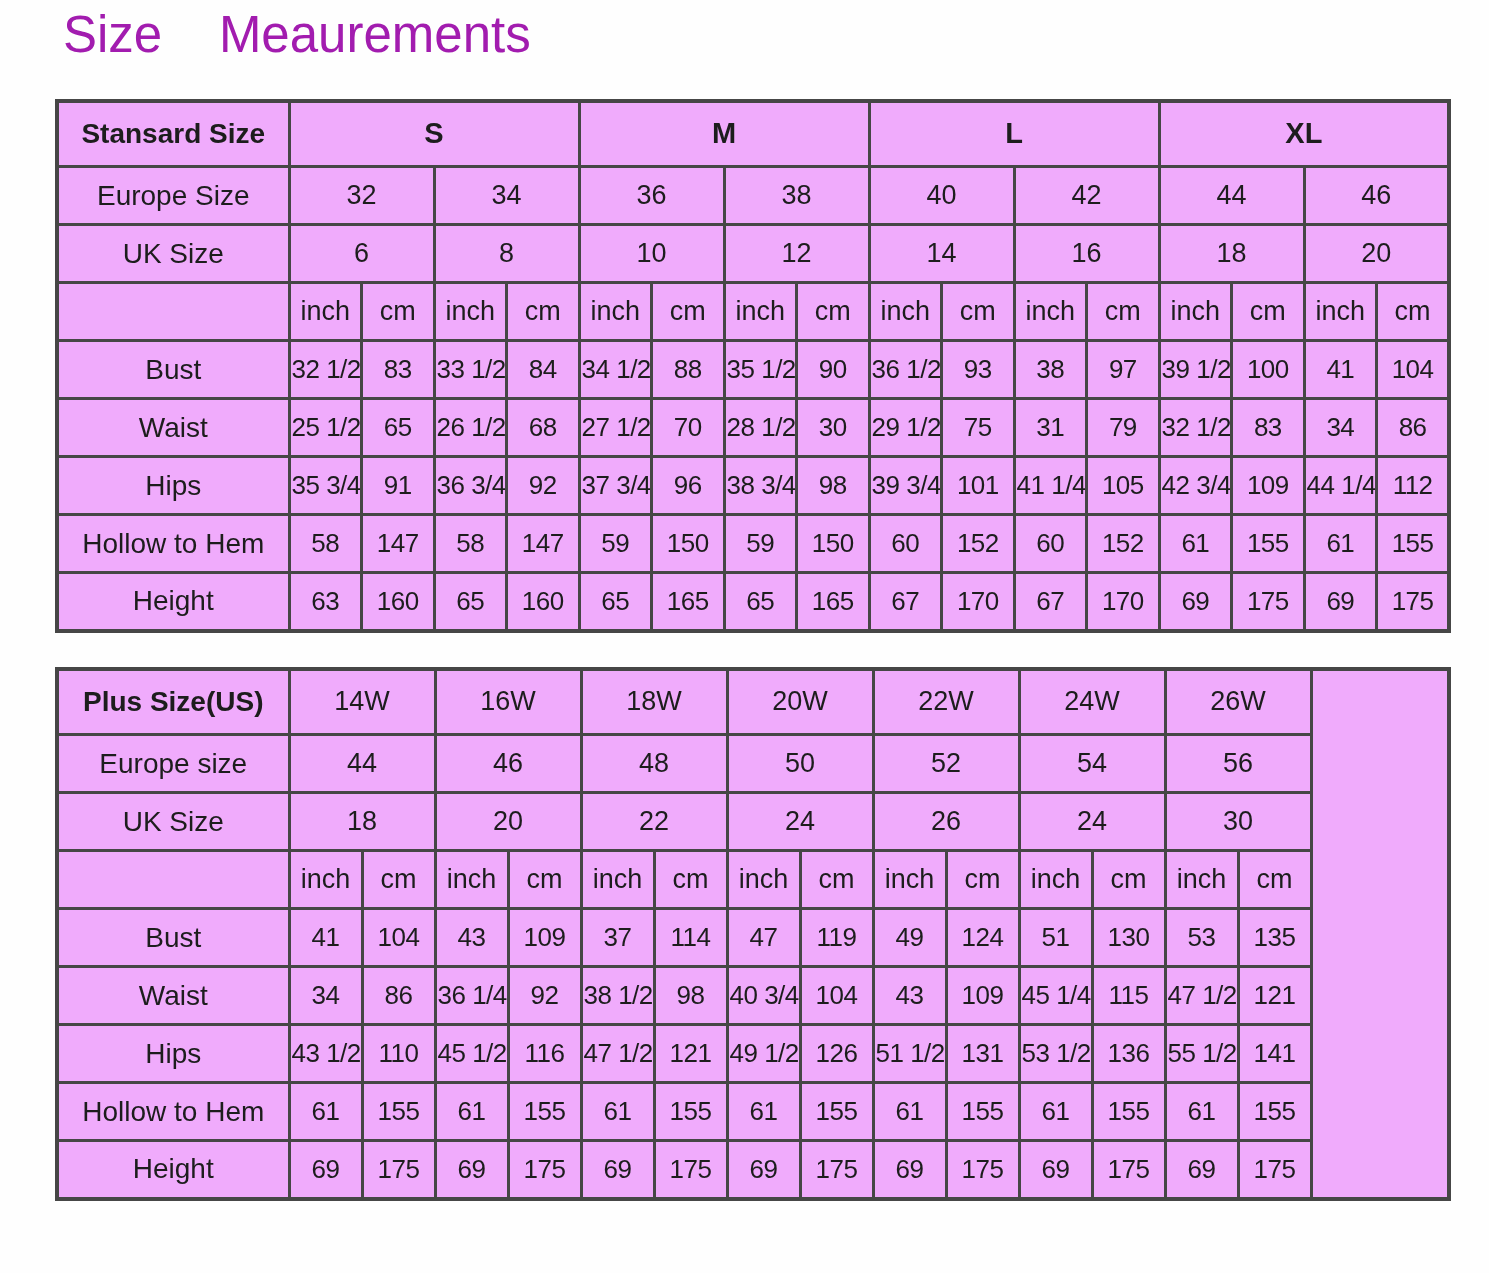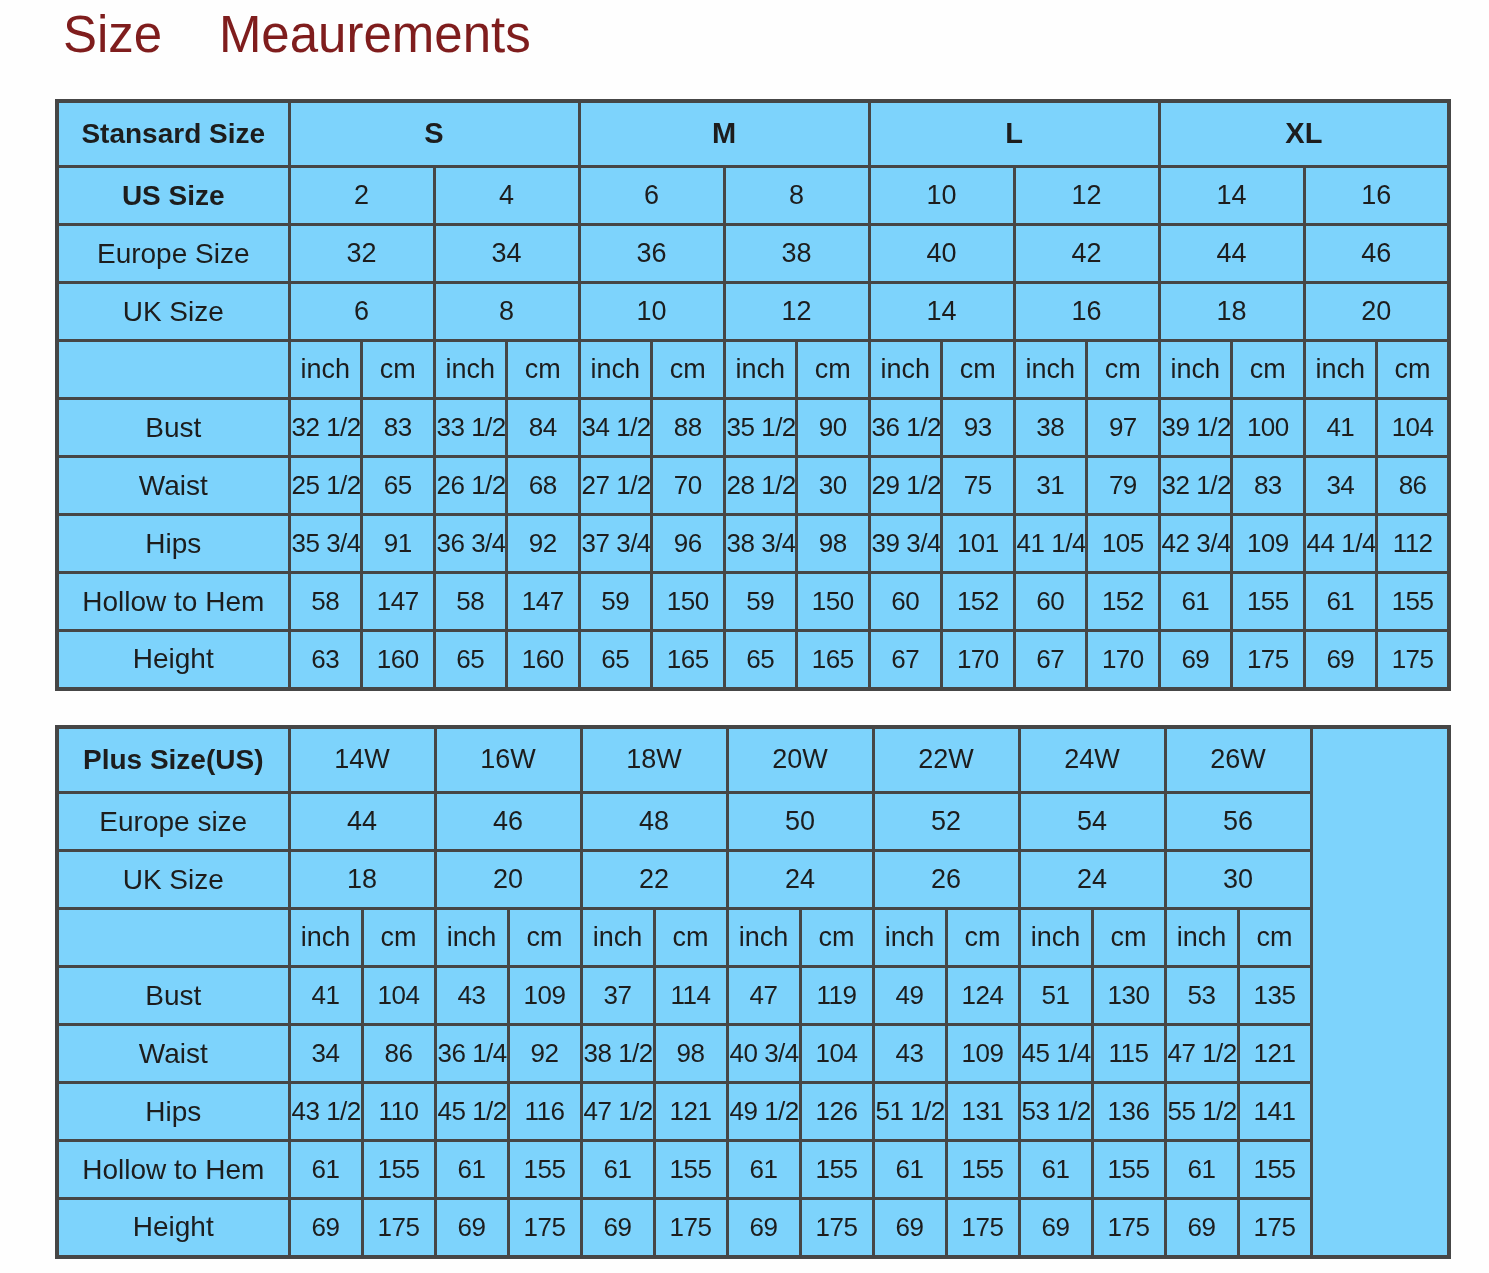--- a/index.html
+++ b/index.html
@@ -17,21 +17,21 @@
     font-size: 51px;
     line-height: 1.15;
     white-space: pre;
   }
   .size-table {
     border-collapse: collapse;
     table-layout: fixed;
     margin-left: 55px;
     width: 1392px;
     border: 4px solid #464646;
-    background: #7dd3fc;
+    background: #f0abfc;
     padding-left: 32px;
   }
   .size-table td {
     border: 3px solid #464646;
     text-align: center;
     vertical-align: middle;
     font-size: 27px;
     height: 58px;
     padding: 0 1px;
     white-space: nowrap;
@@ -40,21 +40,21 @@
   .size-table tr.first-row td { height: 66px; }
   .size-table td.bold { font-weight: bold; font-size: 29px; }
   .size-table td.label-col { font-size: 28px; }
   .size-table td.measurement-value { font-size: 26px; letter-spacing: -0.5px; }
   #standard-table { margin-top: 34px; margin-bottom: 34px; }
 </style>
 </head>
 <body>
 
 <div class="page">
-  <div class="page-title" style="color: #7f1d1d;">Size    Meaurements</div>
+  <div class="page-title" style="color: #a21caf;">Size    Meaurements</div>
   <table id="standard-table" class="size-table">
       <colgroup>
         <col style="width: 232px;">
         <col style="width: 72.5px;">
         <col style="width: 72.5px;">
         <col style="width: 72.5px;">
         <col style="width: 72.5px;">
         <col style="width: 72.5px;">
         <col style="width: 72.5px;">
         <col style="width: 72.5px;">
@@ -68,31 +68,20 @@
         <col style="width: 72.5px;">
         <col style="width: 72.5px;">
       </colgroup>
       <tbody>
         <tr class="first-row">
           <td class="bold label-col">Stansard Size</td>
           <td class="bold" colspan="4">S</td>
           <td class="bold" colspan="4">M</td>
           <td class="bold" colspan="4">L</td>
           <td class="bold" colspan="4">XL</td>
-        </tr>
-        <tr>
-          <td class="bold label-col">US Size</td>
-          <td colspan="2">2</td>
-          <td colspan="2">4</td>
-          <td colspan="2">6</td>
-          <td colspan="2">8</td>
-          <td colspan="2">10</td>
-          <td colspan="2">12</td>
-          <td colspan="2">14</td>
-          <td colspan="2">16</td>
         </tr>
         <tr>
           <td class="label-col">Europe Size</td>
           <td colspan="2">32</td>
           <td colspan="2">34</td>
           <td colspan="2">36</td>
           <td colspan="2">38</td>
           <td colspan="2">40</td>
           <td colspan="2">42</td>
           <td colspan="2">44</td>

